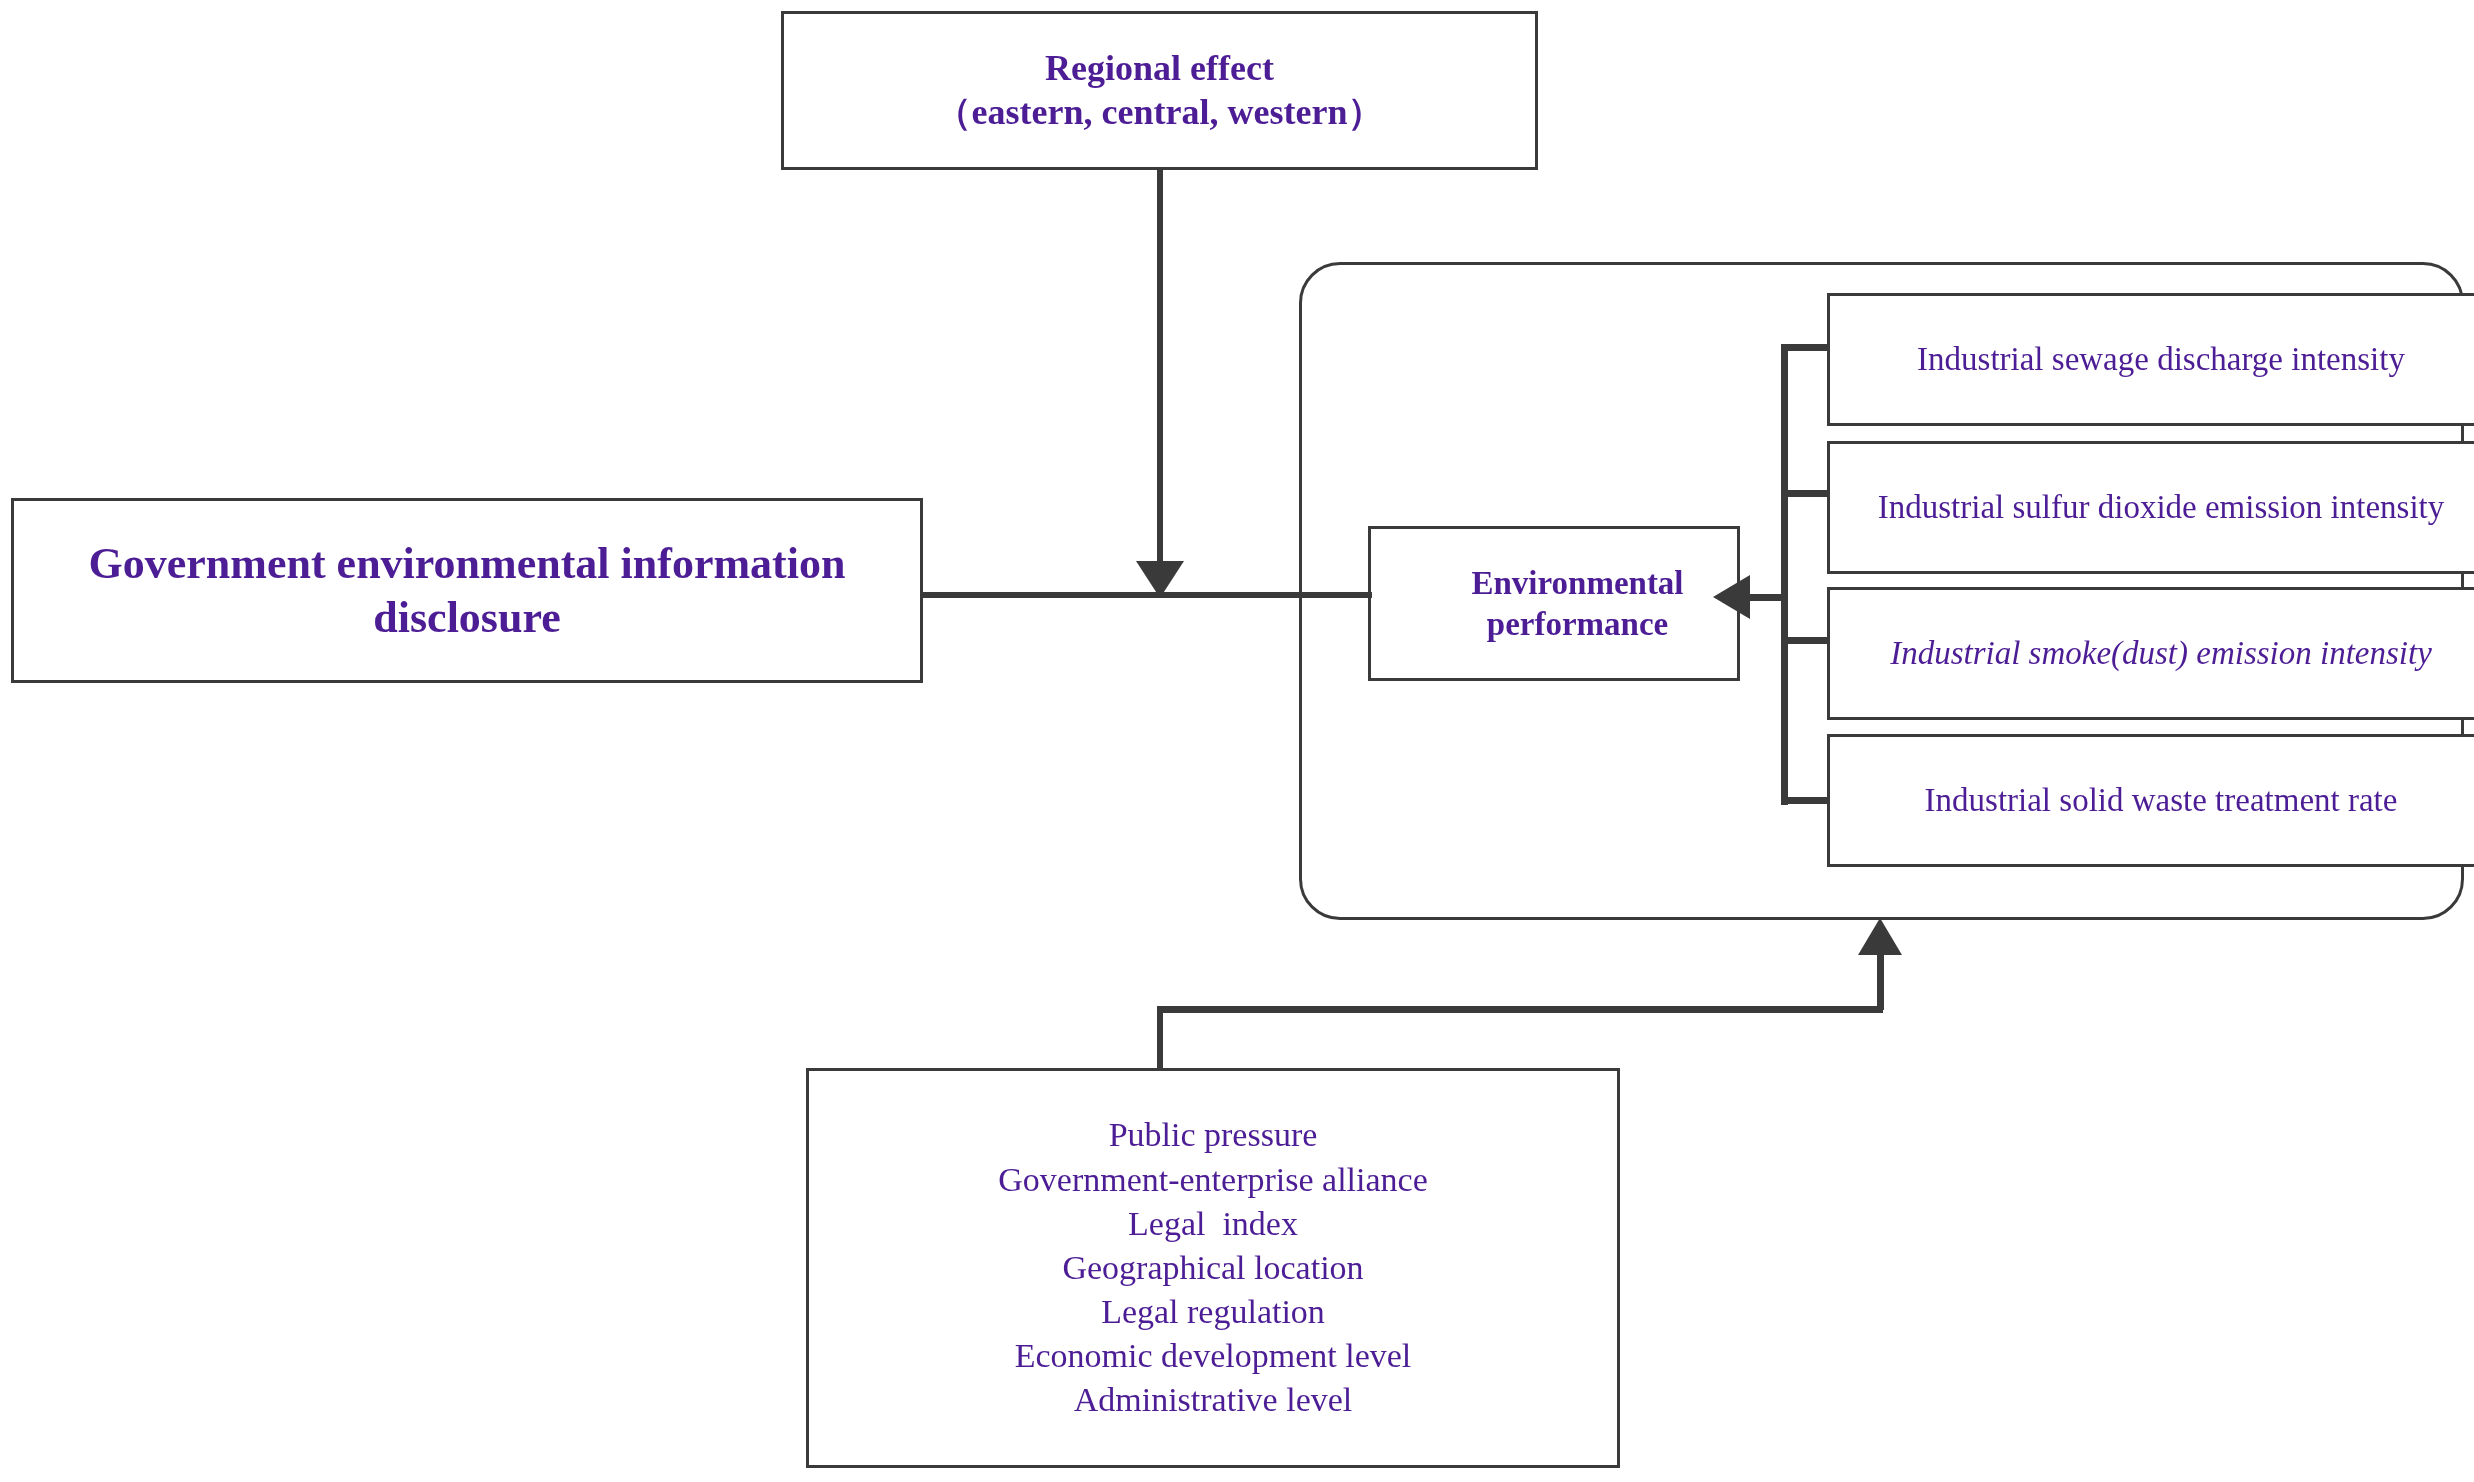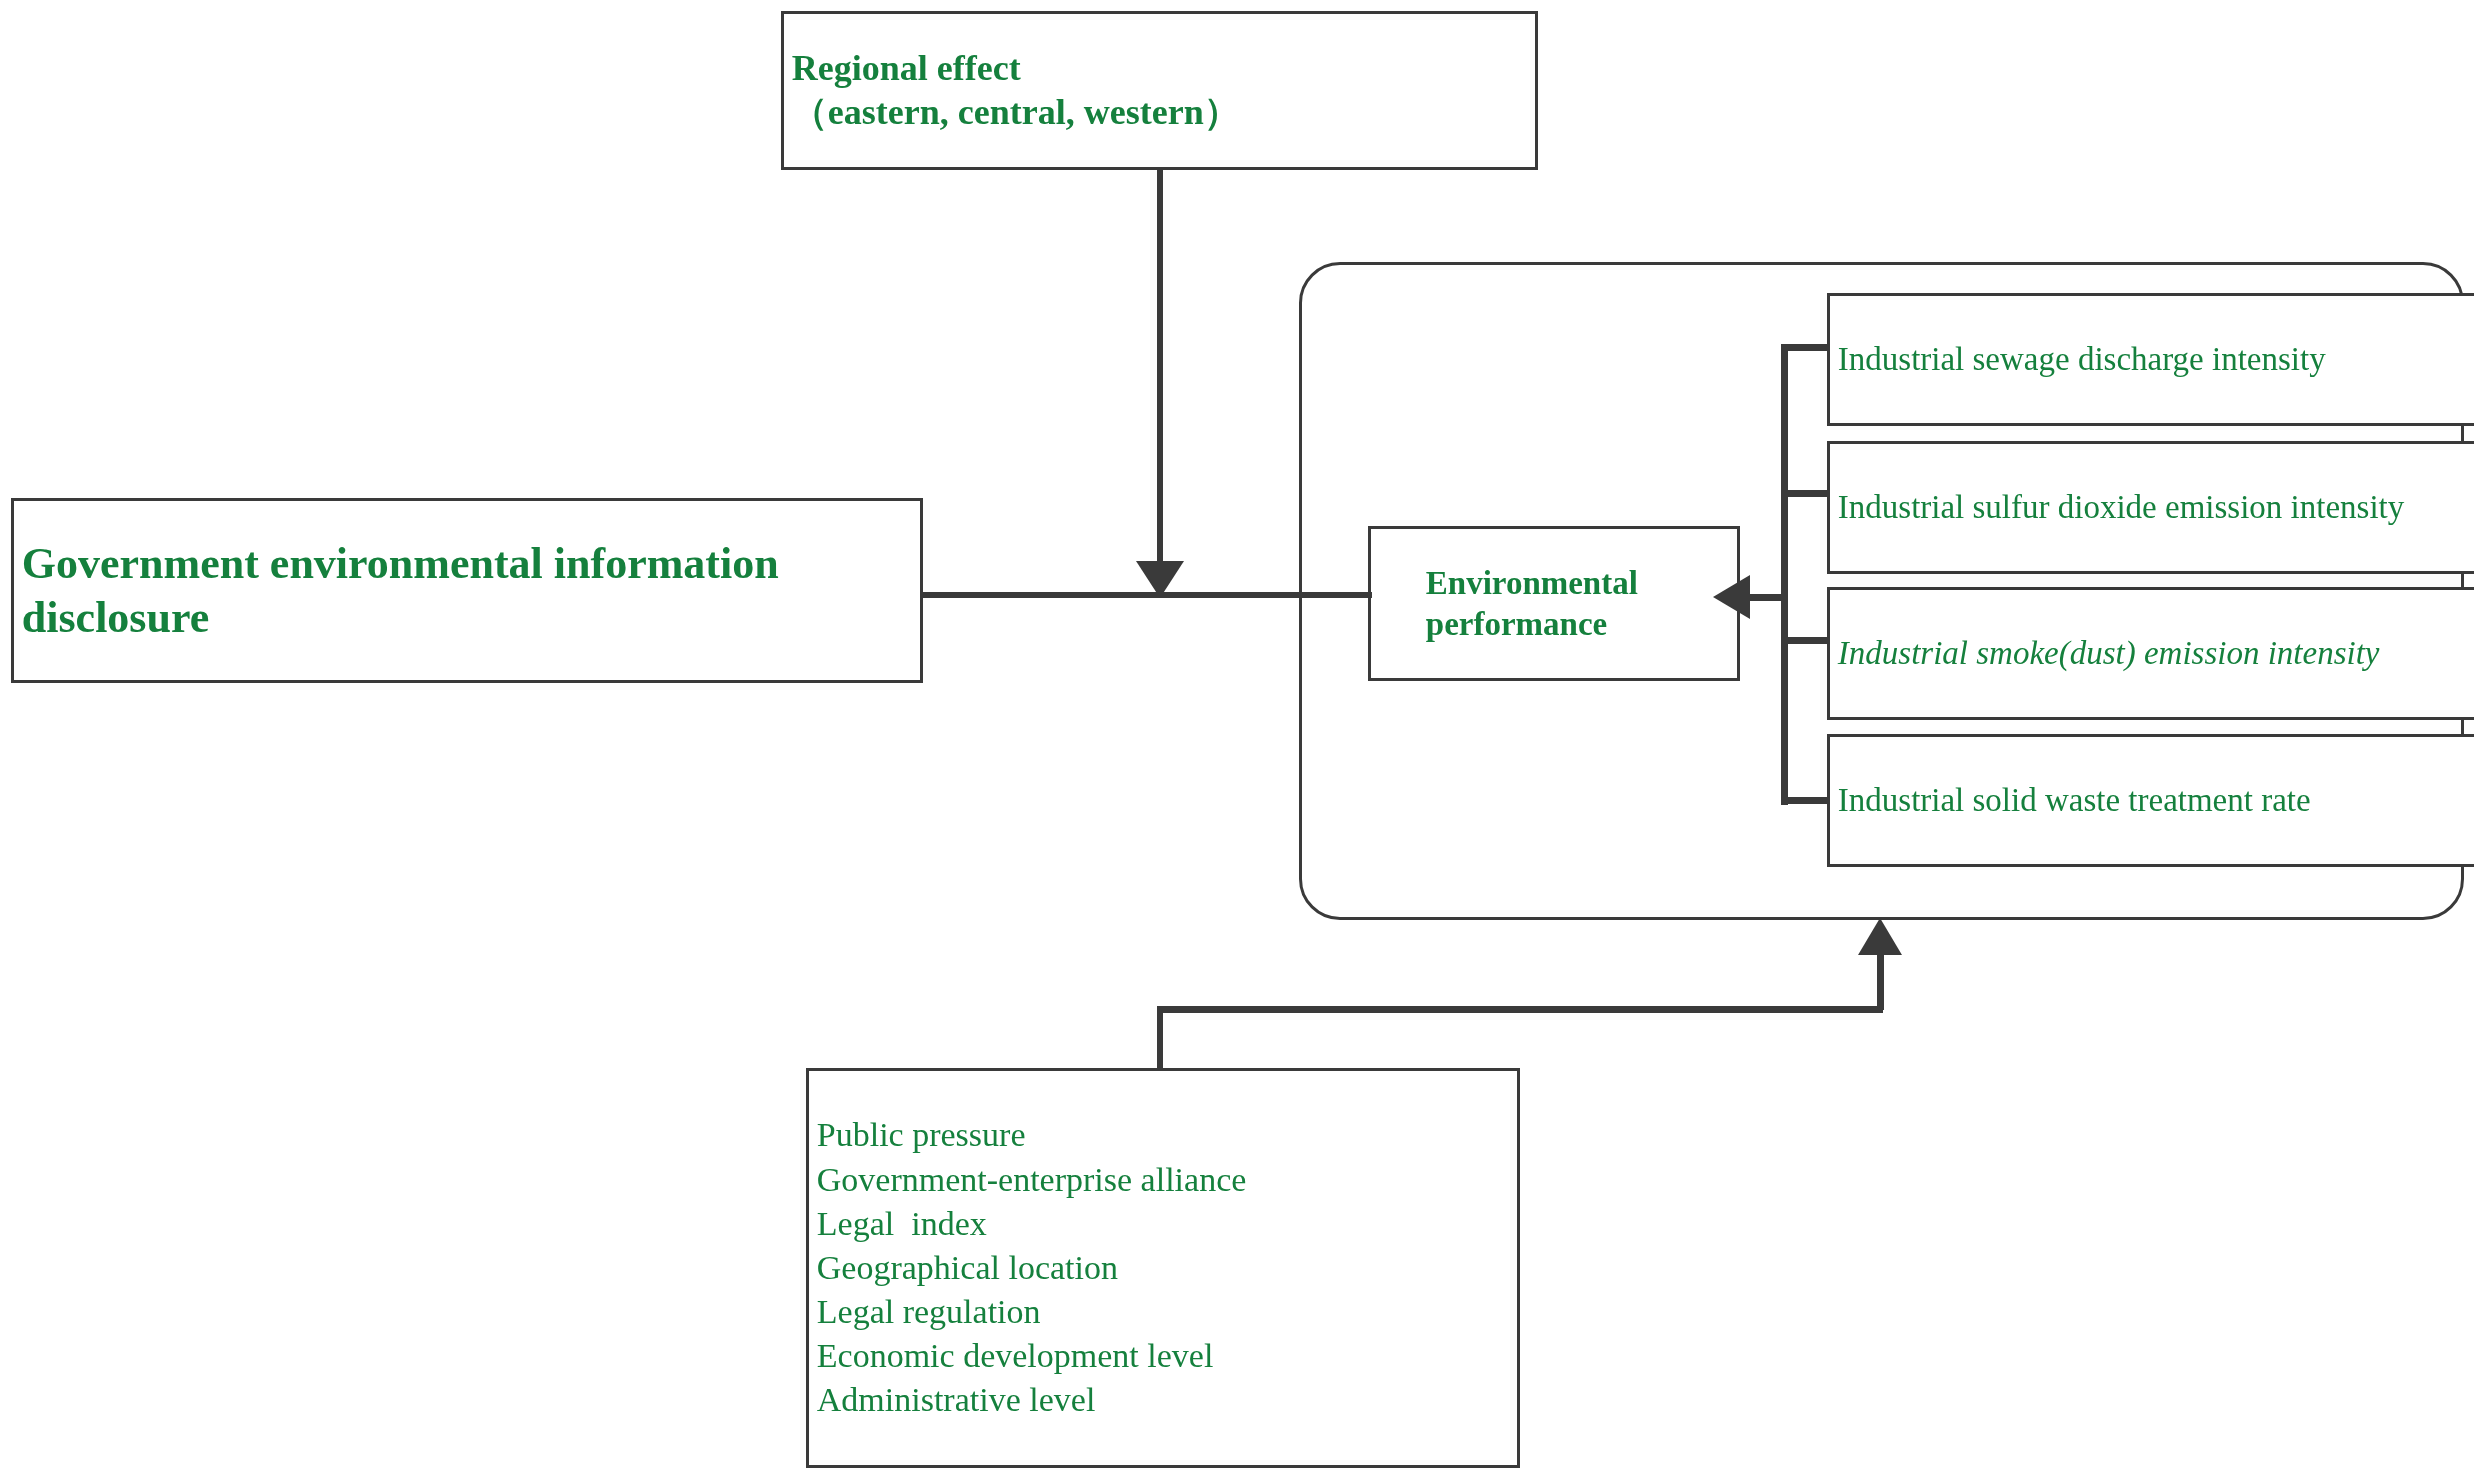--- a/index.html
+++ b/index.html
@@ -13,22 +13,22 @@
     overflow:hidden;
   }
   .node{
     position:absolute;
     box-sizing:border-box;
     background:#ffffff;
     border:3.9px solid #3a3a3a;
     display:flex;
     align-items:center;
     justify-content:center;
-    text-align:left;
-    color:#15803d;
+    text-align:center;
+    color:#4c1d95;
     line-height:1.22;
   }
   .node .txt{width:100%;padding:0 7.8px;}
 
   
   #node-regional-effect{
     left:781px; top:11px; width:757px; height:159px;
     font-size:36px; font-weight:bold;
   }
   #node-regional-effect .l1{display:block;}
@@ -65,21 +65,21 @@
     border-width:3.1px;
     z-index:3;
   }
   #indicator-0{top:293px;}
   #indicator-1{top:441px;}
   #indicator-2{top:587px;font-style:italic;}
   #indicator-3{top:734px;}
 
   
   #node-factor-list{
-    left:806px; top:1068px; width:714px; height:400px;
+    left:806px; top:1068px; width:814px; height:400px;
     font-size:34px; font-weight:normal;
     align-items:center;
     z-index:4;
   }
   #node-factor-list .txt{line-height:1.30;}
   #node-factor-list .factor{display:block;white-space:pre;}
 
   
   .conn{position:absolute;background:#3a3a3a;z-index:2;}
 

